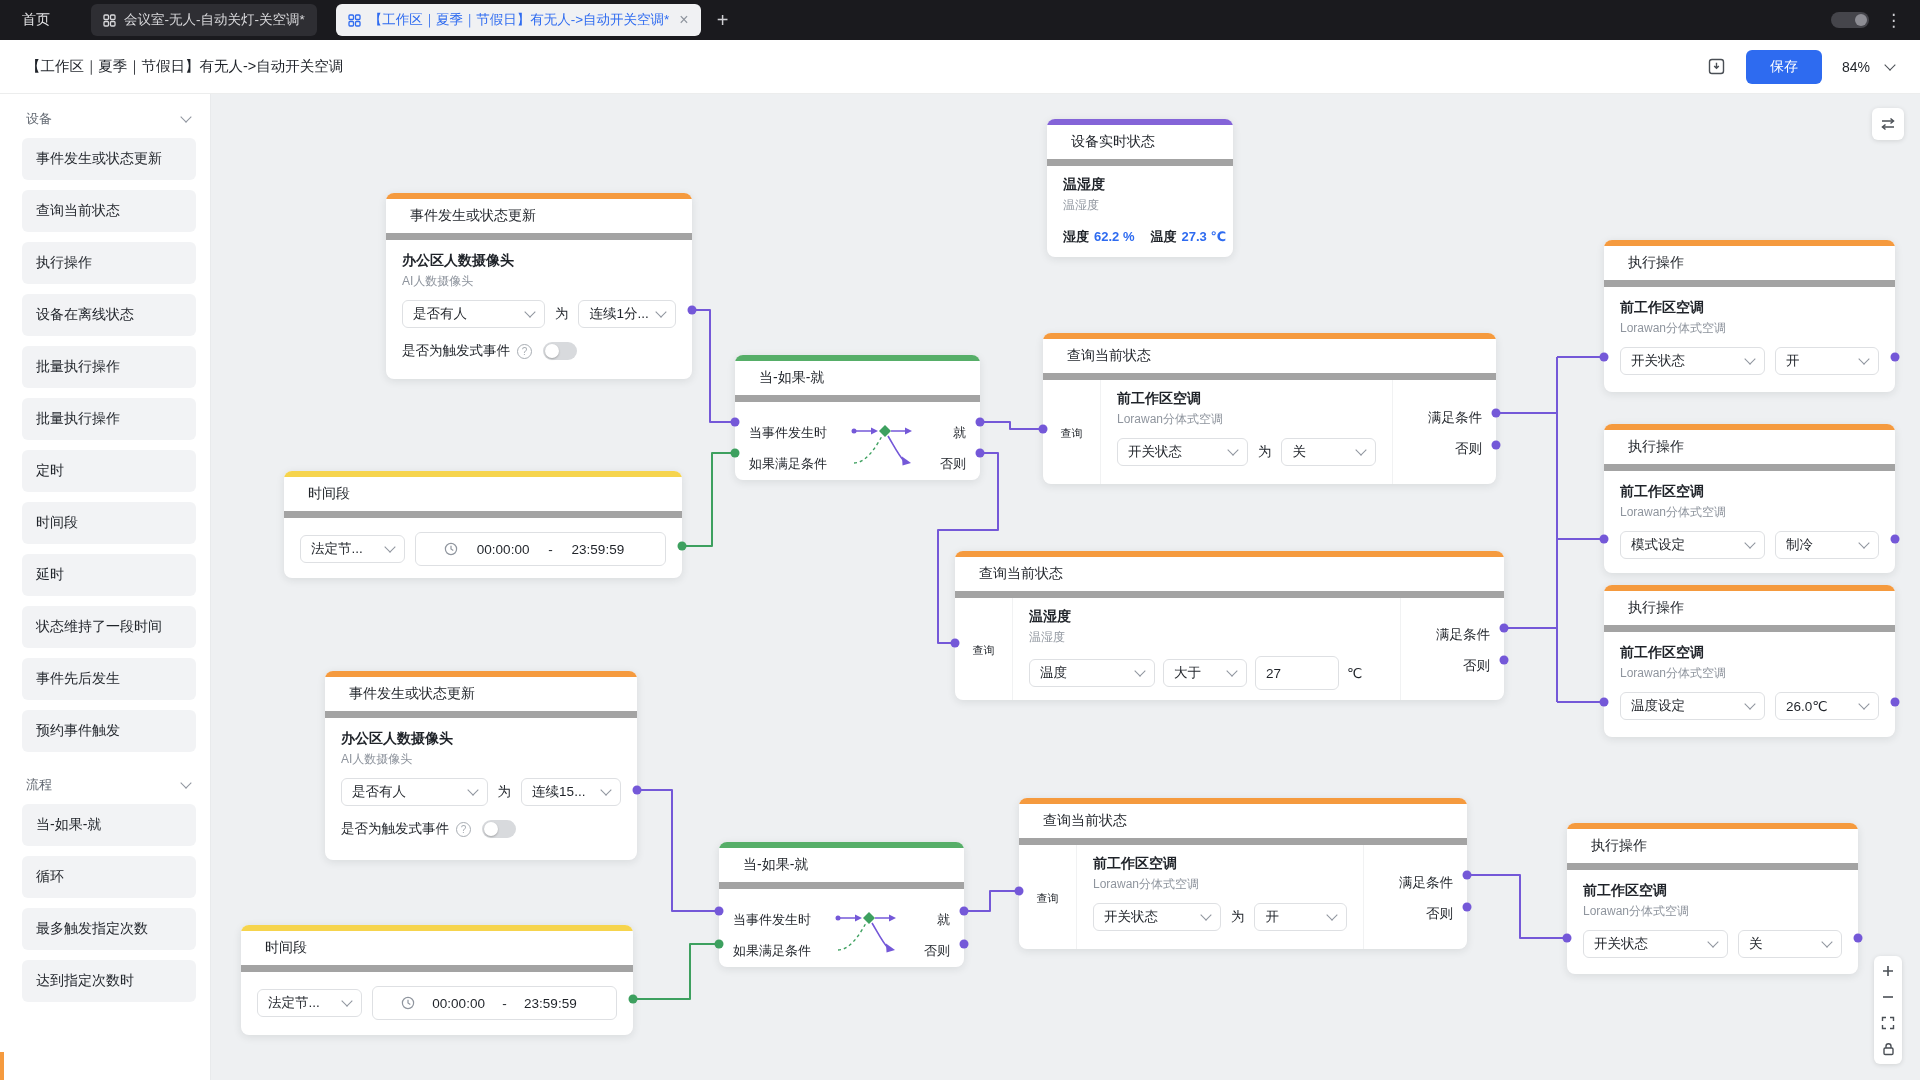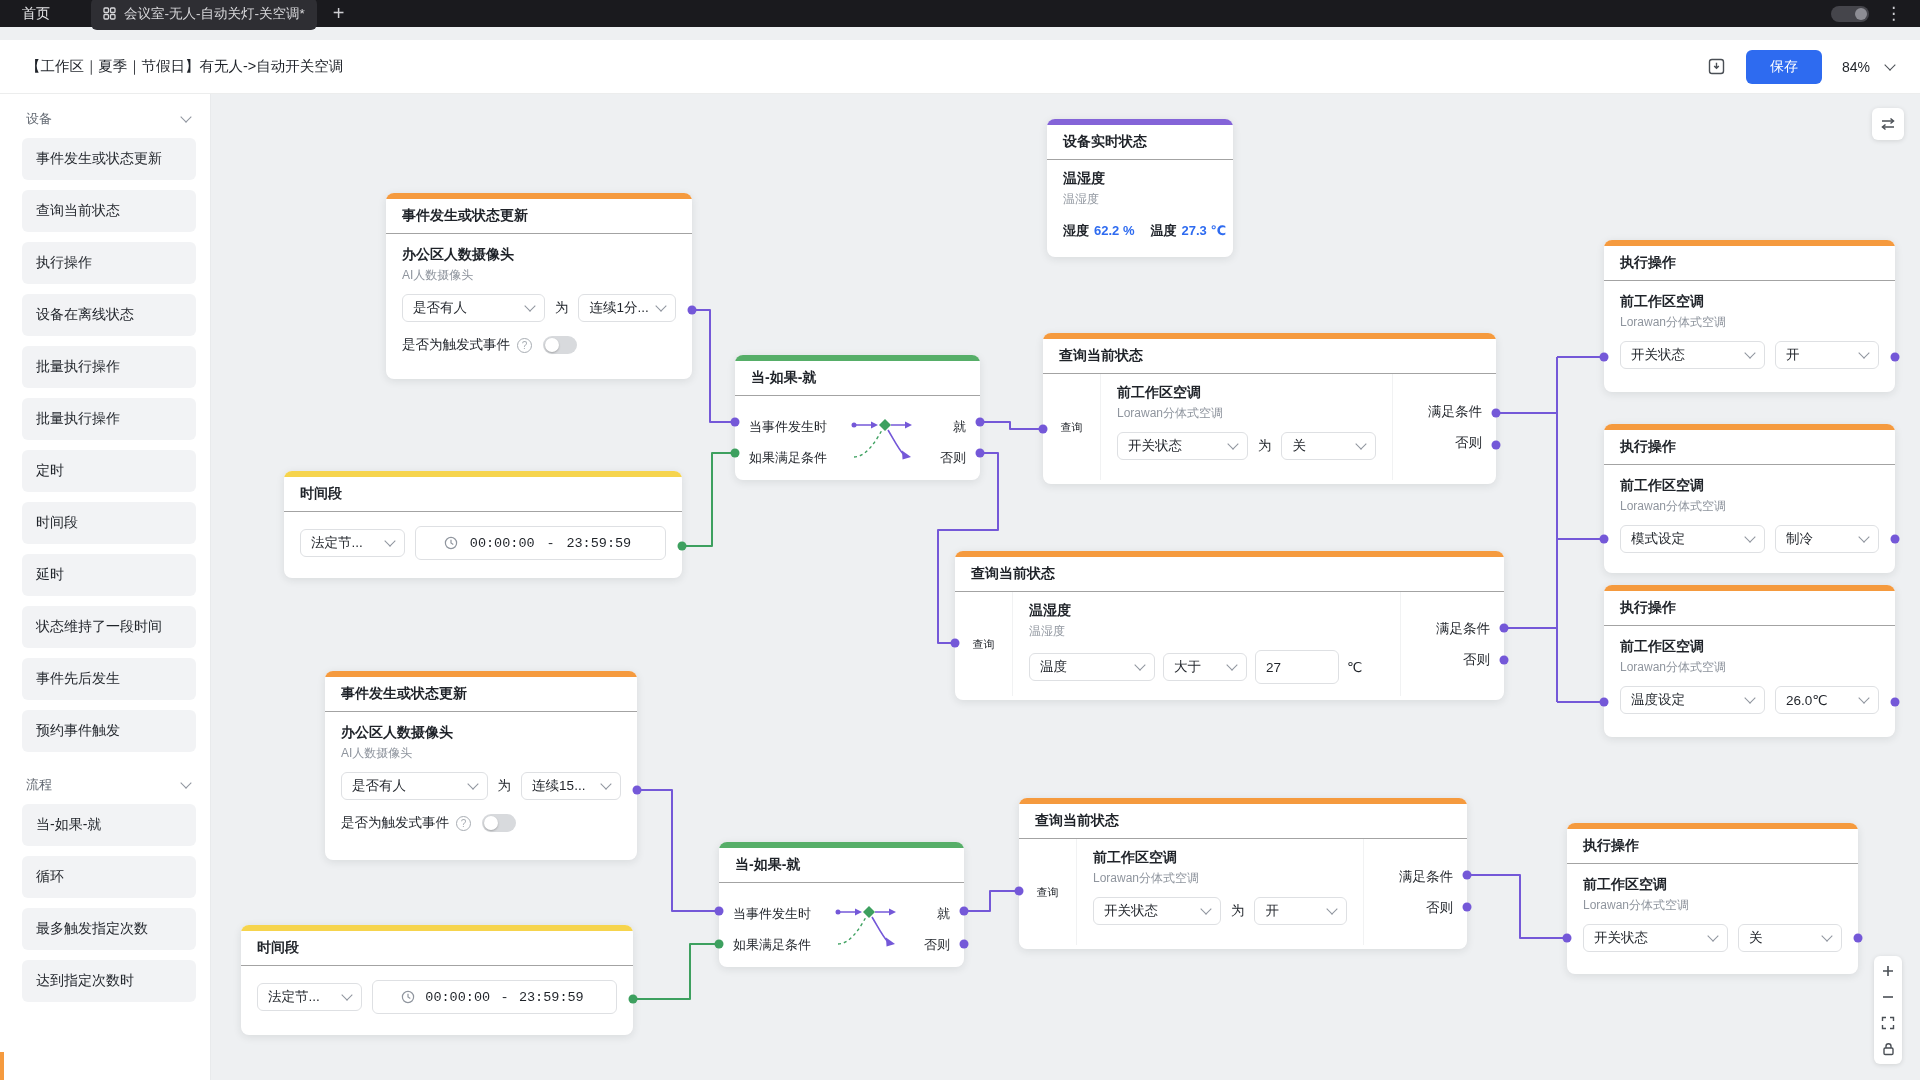--- a/index.html
+++ b/index.html
@@ -1,20 +1,20 @@
 <!DOCTYPE html>
 <html><head>
 <meta charset="utf-8">
 <style>
   * { margin:0; padding:0; box-sizing:border-box; }
   html,body { width:1920px; height:1080px; overflow:hidden; }
   body { font-family:"Liberation Sans","DejaVu Sans",sans-serif; background:#eef0f2; position:relative; color:#1f2329; }
 
   
-  .topbar { position:absolute; top:0; left:0; right:0; height:27px; background:#1a1a1e; display:flex; align-items:center; z-index:20; }
+  .topbar { position:absolute; top:0; left:0; right:0; height:40px; background:#1a1a1e; display:flex; align-items:center; z-index:20; }
   .home { padding:0 22px; font-size:14px; color:#e6e6e8; cursor:pointer; }
   .tab { display:flex; align-items:center; gap:8px; height:32px; border-radius:6px; padding:0 12px; margin-left:19px; max-width:470px; cursor:pointer; }
   .tab.inactive { background:#2e2e33; color:#d9d9dc; }
   .tab.active { background:#f0f1f3; color:#2e6bf0; }
   .tab-label { white-space:nowrap; overflow:hidden; text-overflow:ellipsis; font-size:13.5px; }
   .tab-close { font-size:16px; color:#8f959e; margin-left:2px; line-height:1; }
   .newtab { font-size:20px; color:#cfcfd3; margin-left:16px; cursor:pointer; }
   .topbar-right { margin-left:auto; display:flex; align-items:center; gap:16px; padding-right:18px; }
   .pill-toggle { width:38px; height:16px; border-radius:8px; background:#45454b; position:relative; cursor:pointer; }
   .pill-knob { position:absolute; right:2px; top:2px; width:12px; height:12px; border-radius:50%; background:#8d8d94; }
@@ -40,21 +40,21 @@
   
   .canvas { position:absolute; top:94px; left:211px; right:0; bottom:0; background:#eef0f2; overflow:hidden; }
   .wires { position:absolute; left:0; top:0; width:1709px; height:986px; z-index:3; pointer-events:none; }
 
   .node { position:absolute; background:#fff; border-radius:8px; box-shadow:0 2px 8px rgba(31,35,41,.10); z-index:2; overflow:hidden; }
   .strip { height:6px; }
   .strip.orange { background:#f59a3e; }
   .strip.green  { background:#56ae68; }
   .strip.yellow { background:#f6d44d; }
   .strip.purple { background:#8464d8; }
-  .node-title { font-size:14px; font-weight:700; color:#1f2329; padding:8px 16px; border-bottom:1px solid #a3a3a3; }
+  .node-title { font-size:14px; font-weight:400; color:#1f2329; padding:8px 24px; border-bottom:7px solid #a3a3a3; }
   .node-body { padding:12px 16px; }
   .dev-name { font-size:14px; font-weight:700; color:#1f2329; }
   .dev-sub { font-size:12px; color:#8f959e; margin:3px 0 0; }
   .row { display:flex; align-items:center; gap:10px; margin-top:10px; }
   .select { height:28px; border:1px solid #dee0e3; border-radius:6px; display:flex; align-items:center; justify-content:space-between; padding:0 10px; font-size:13.5px; color:#1f2329; background:#fff; min-width:0; cursor:pointer; }
   .select > span { white-space:nowrap; overflow:hidden; text-overflow:ellipsis; }
   .mid { font-size:13.5px; color:#1f2329; flex:none; }
   .num-input { height:34px; border:1px solid #dee0e3; border-radius:6px; display:flex; align-items:center; padding:0 10px; font-size:13.5px; }
   .unit { font-size:13.5px; flex:none; }
   .trigger-row { display:flex; align-items:center; gap:7px; margin-top:14px; font-size:13.5px; color:#1f2329; }
@@ -69,21 +69,21 @@
   .qout { width:104px; border-left:1px solid #f1f2f3; display:flex; flex-direction:column; justify-content:center; align-items:flex-end; gap:13px; padding:0 14px; font-size:13.5px; flex:none; }
 
   
   .ifbody { position:relative; height:calc(100% - 45px); font-size:13px; }
   .if-left { position:absolute; left:14px; top:22px; display:flex; flex-direction:column; gap:13px; }
   .if-right { position:absolute; right:14px; top:22px; display:flex; flex-direction:column; gap:13px; align-items:flex-end; }
   .ifsvg { position:absolute; left:116px; top:20px; }
 
   
   .tbody { display:flex; align-items:center; gap:10px; padding:14px 16px; }
-  .time-box { flex:1; height:34px; border:1px solid #dee0e3; border-radius:6px; display:flex; align-items:center; padding:0 28px; gap:6px; font-size:13.5px; cursor:pointer;font-family:Liberation Mono, monospace; }
+  .time-box { flex:1; height:34px; border:1px solid #dee0e3; border-radius:6px; display:flex; align-items:center; padding:0 28px; gap:6px; font-size:13.5px; cursor:pointer; }
   .tspan { flex:1; text-align:center; }
 
   
   .st-row { display:flex; gap:16px; margin-top:14px; font-size:13px; font-weight:700; }
   .st-pair { display:flex; gap:5px; align-items:baseline; white-space:nowrap; }
   .blue { color:#2e6bf0; font-weight:600; }
 
   
   .swap-btn { position:absolute; right:16px; top:14px; width:32px; height:32px; background:#fff; border-radius:6px; box-shadow:0 1px 5px rgba(0,0,0,.12); display:flex; align-items:center; justify-content:center; z-index:6; cursor:pointer; }
   .zoom-controls { position:absolute; right:18px; bottom:16px; width:28px; background:#fff; border-radius:6px; box-shadow:0 1px 5px rgba(0,0,0,.12); display:flex; flex-direction:column; align-items:center; padding:3px 0; gap:2px; z-index:6; }
@@ -95,20 +95,30 @@
 <div class="topbar">
   <div class="home">首页</div>
   <div class="tab inactive">
     <svg width="13" height="13" viewBox="0 0 13 13" fill="none" stroke="currentColor" stroke-width="1.3">
         <rect x="1" y="1" width="4.5" height="4.5" rx="1"></rect>
         <rect x="7.5" y="1" width="4.5" height="4.5" rx="1"></rect>
         <rect x="1" y="7.5" width="4.5" height="4.5" rx="1"></rect>
         <rect x="7.5" y="7.5" width="4.5" height="4.5" rx="1"></rect>
       </svg>
     <span class="tab-label">会议室-无人-自动关灯-关空调*</span>
+  </div>
+  <div class="tab active">
+    <svg width="13" height="13" viewBox="0 0 13 13" fill="none" stroke="currentColor" stroke-width="1.3">
+        <rect x="1" y="1" width="4.5" height="4.5" rx="1"></rect>
+        <rect x="7.5" y="1" width="4.5" height="4.5" rx="1"></rect>
+        <rect x="1" y="7.5" width="4.5" height="4.5" rx="1"></rect>
+        <rect x="7.5" y="7.5" width="4.5" height="4.5" rx="1"></rect>
+      </svg>
+    <span class="tab-label">【工作区｜夏季｜节假日】有无人-&gt;自动开关空调*</span>
+    <span class="tab-close">×</span>
   </div>
   <div class="newtab">+</div>
   <div class="topbar-right">
     <div class="pill-toggle">
         <span class="pill-knob"></span>
       </div>
     <div class="kebab">⋮</div>
   </div>
 </div>
 

